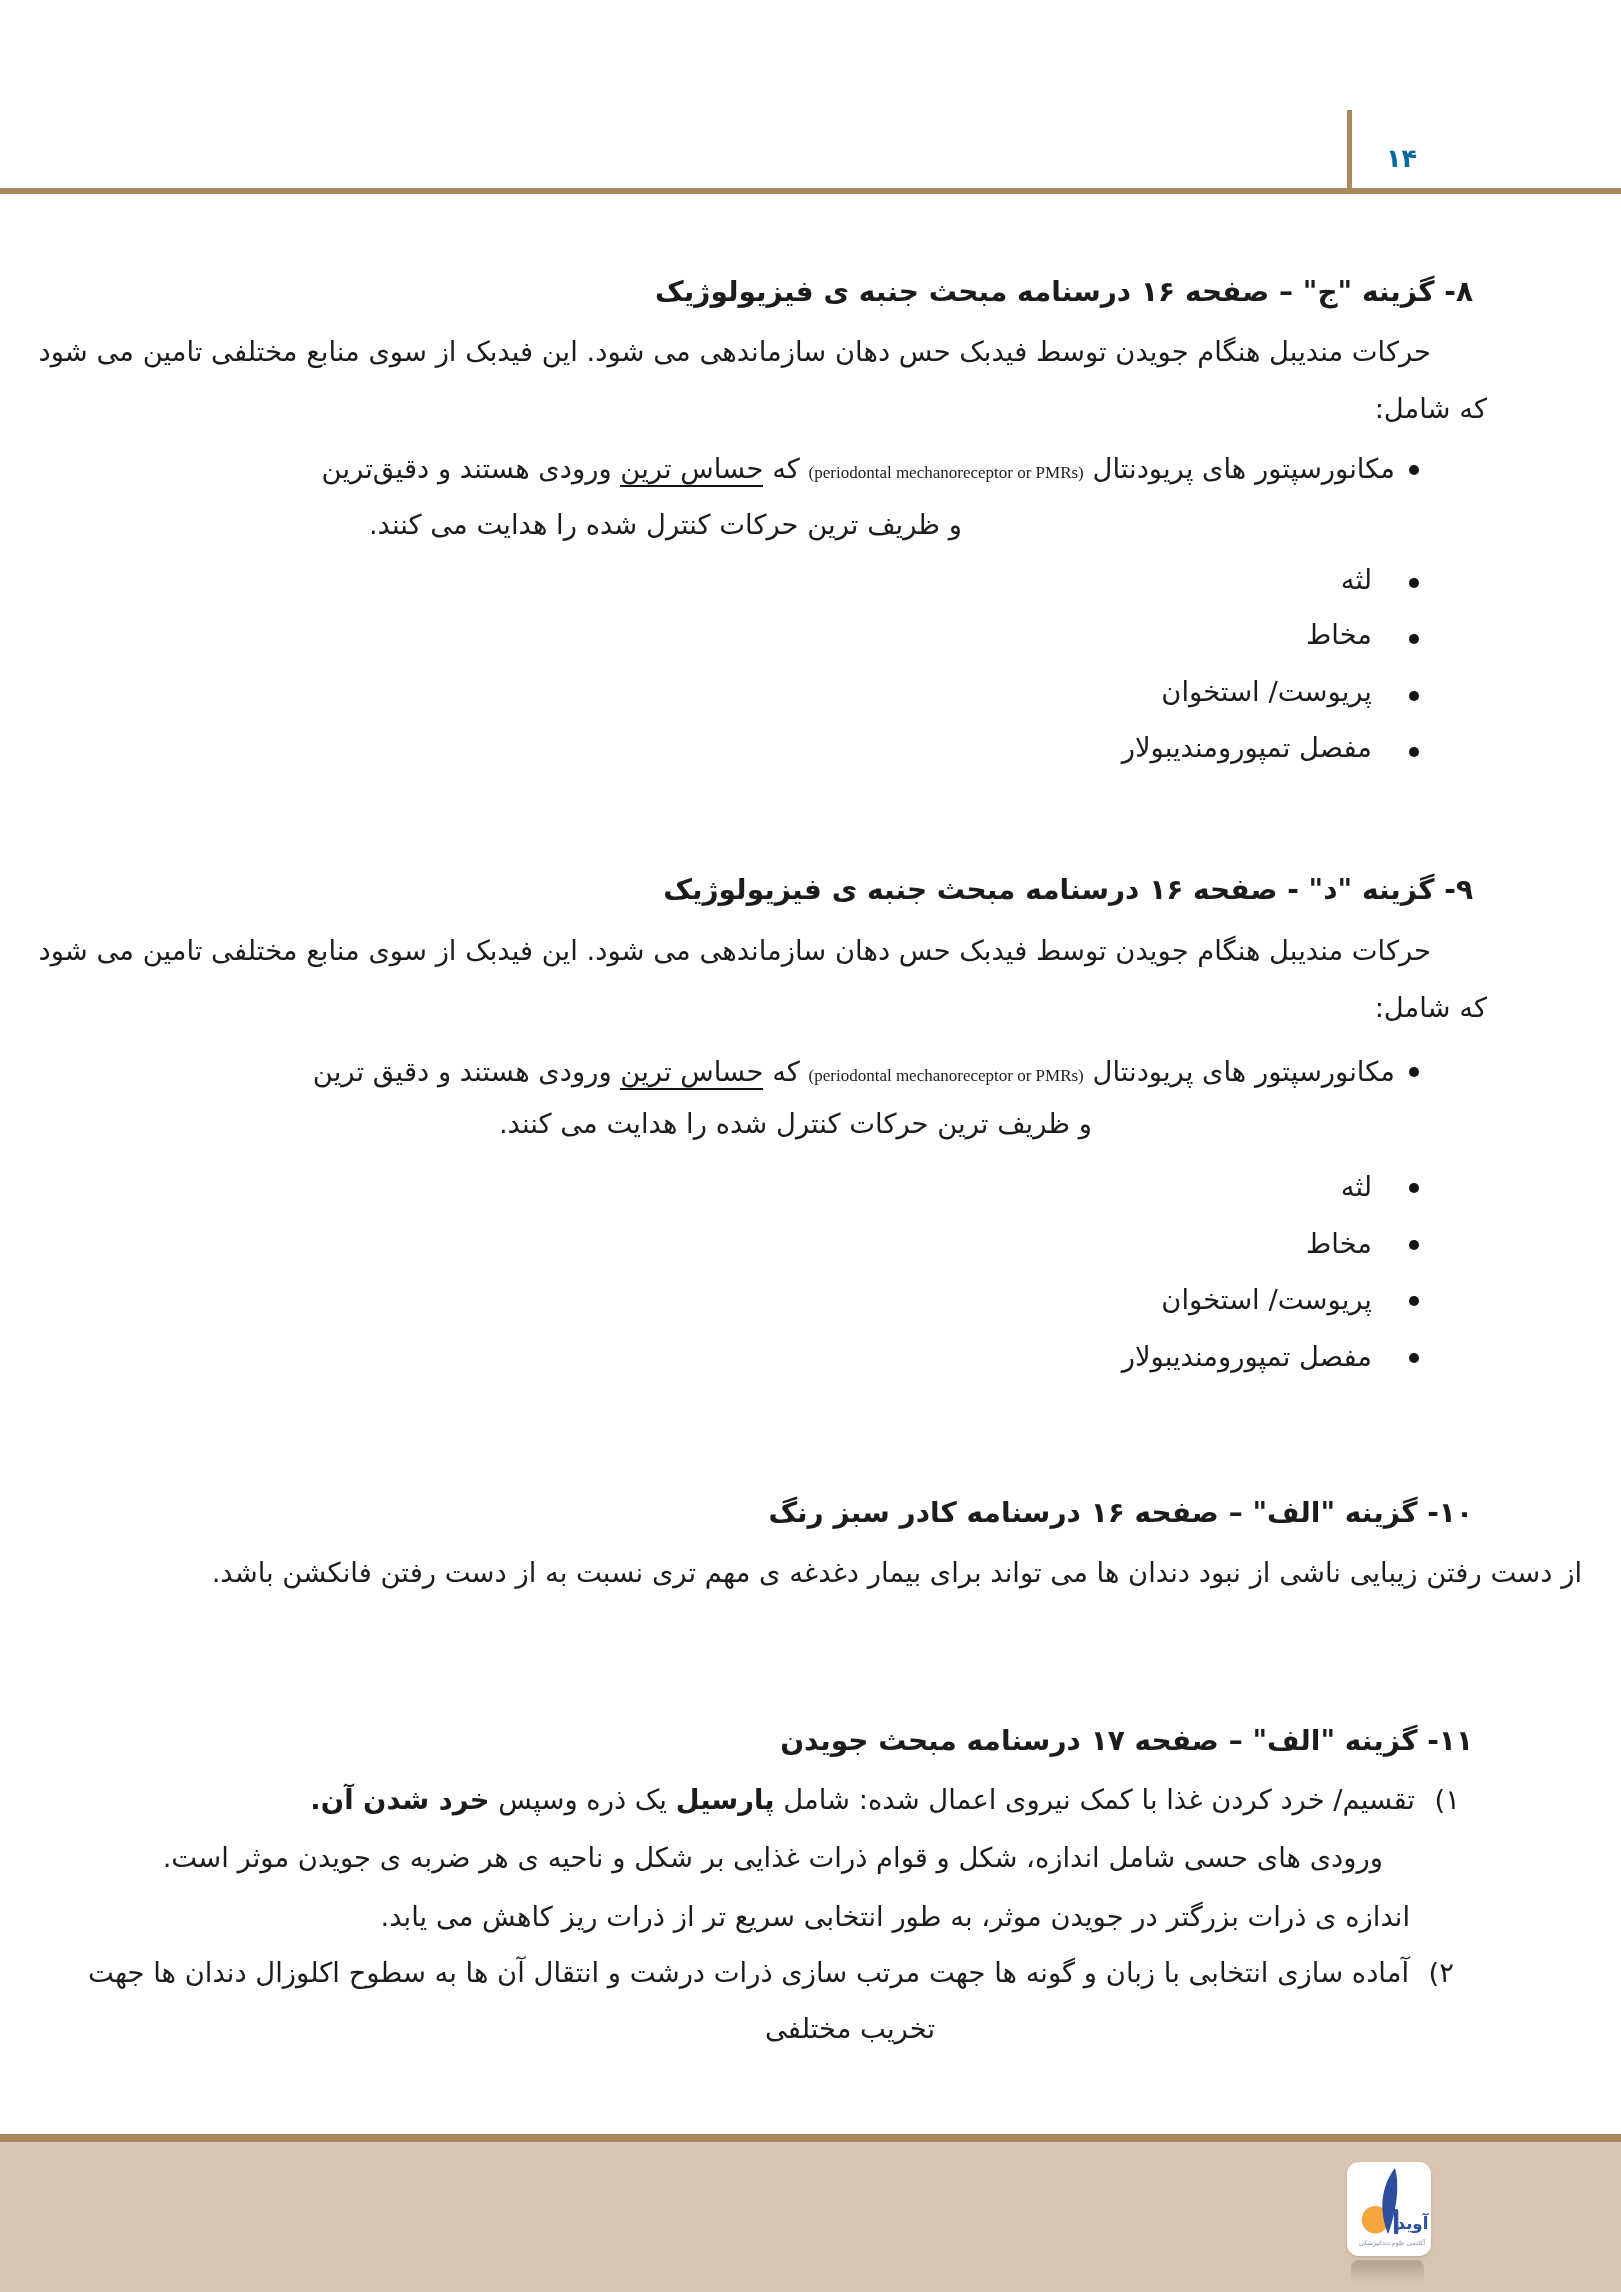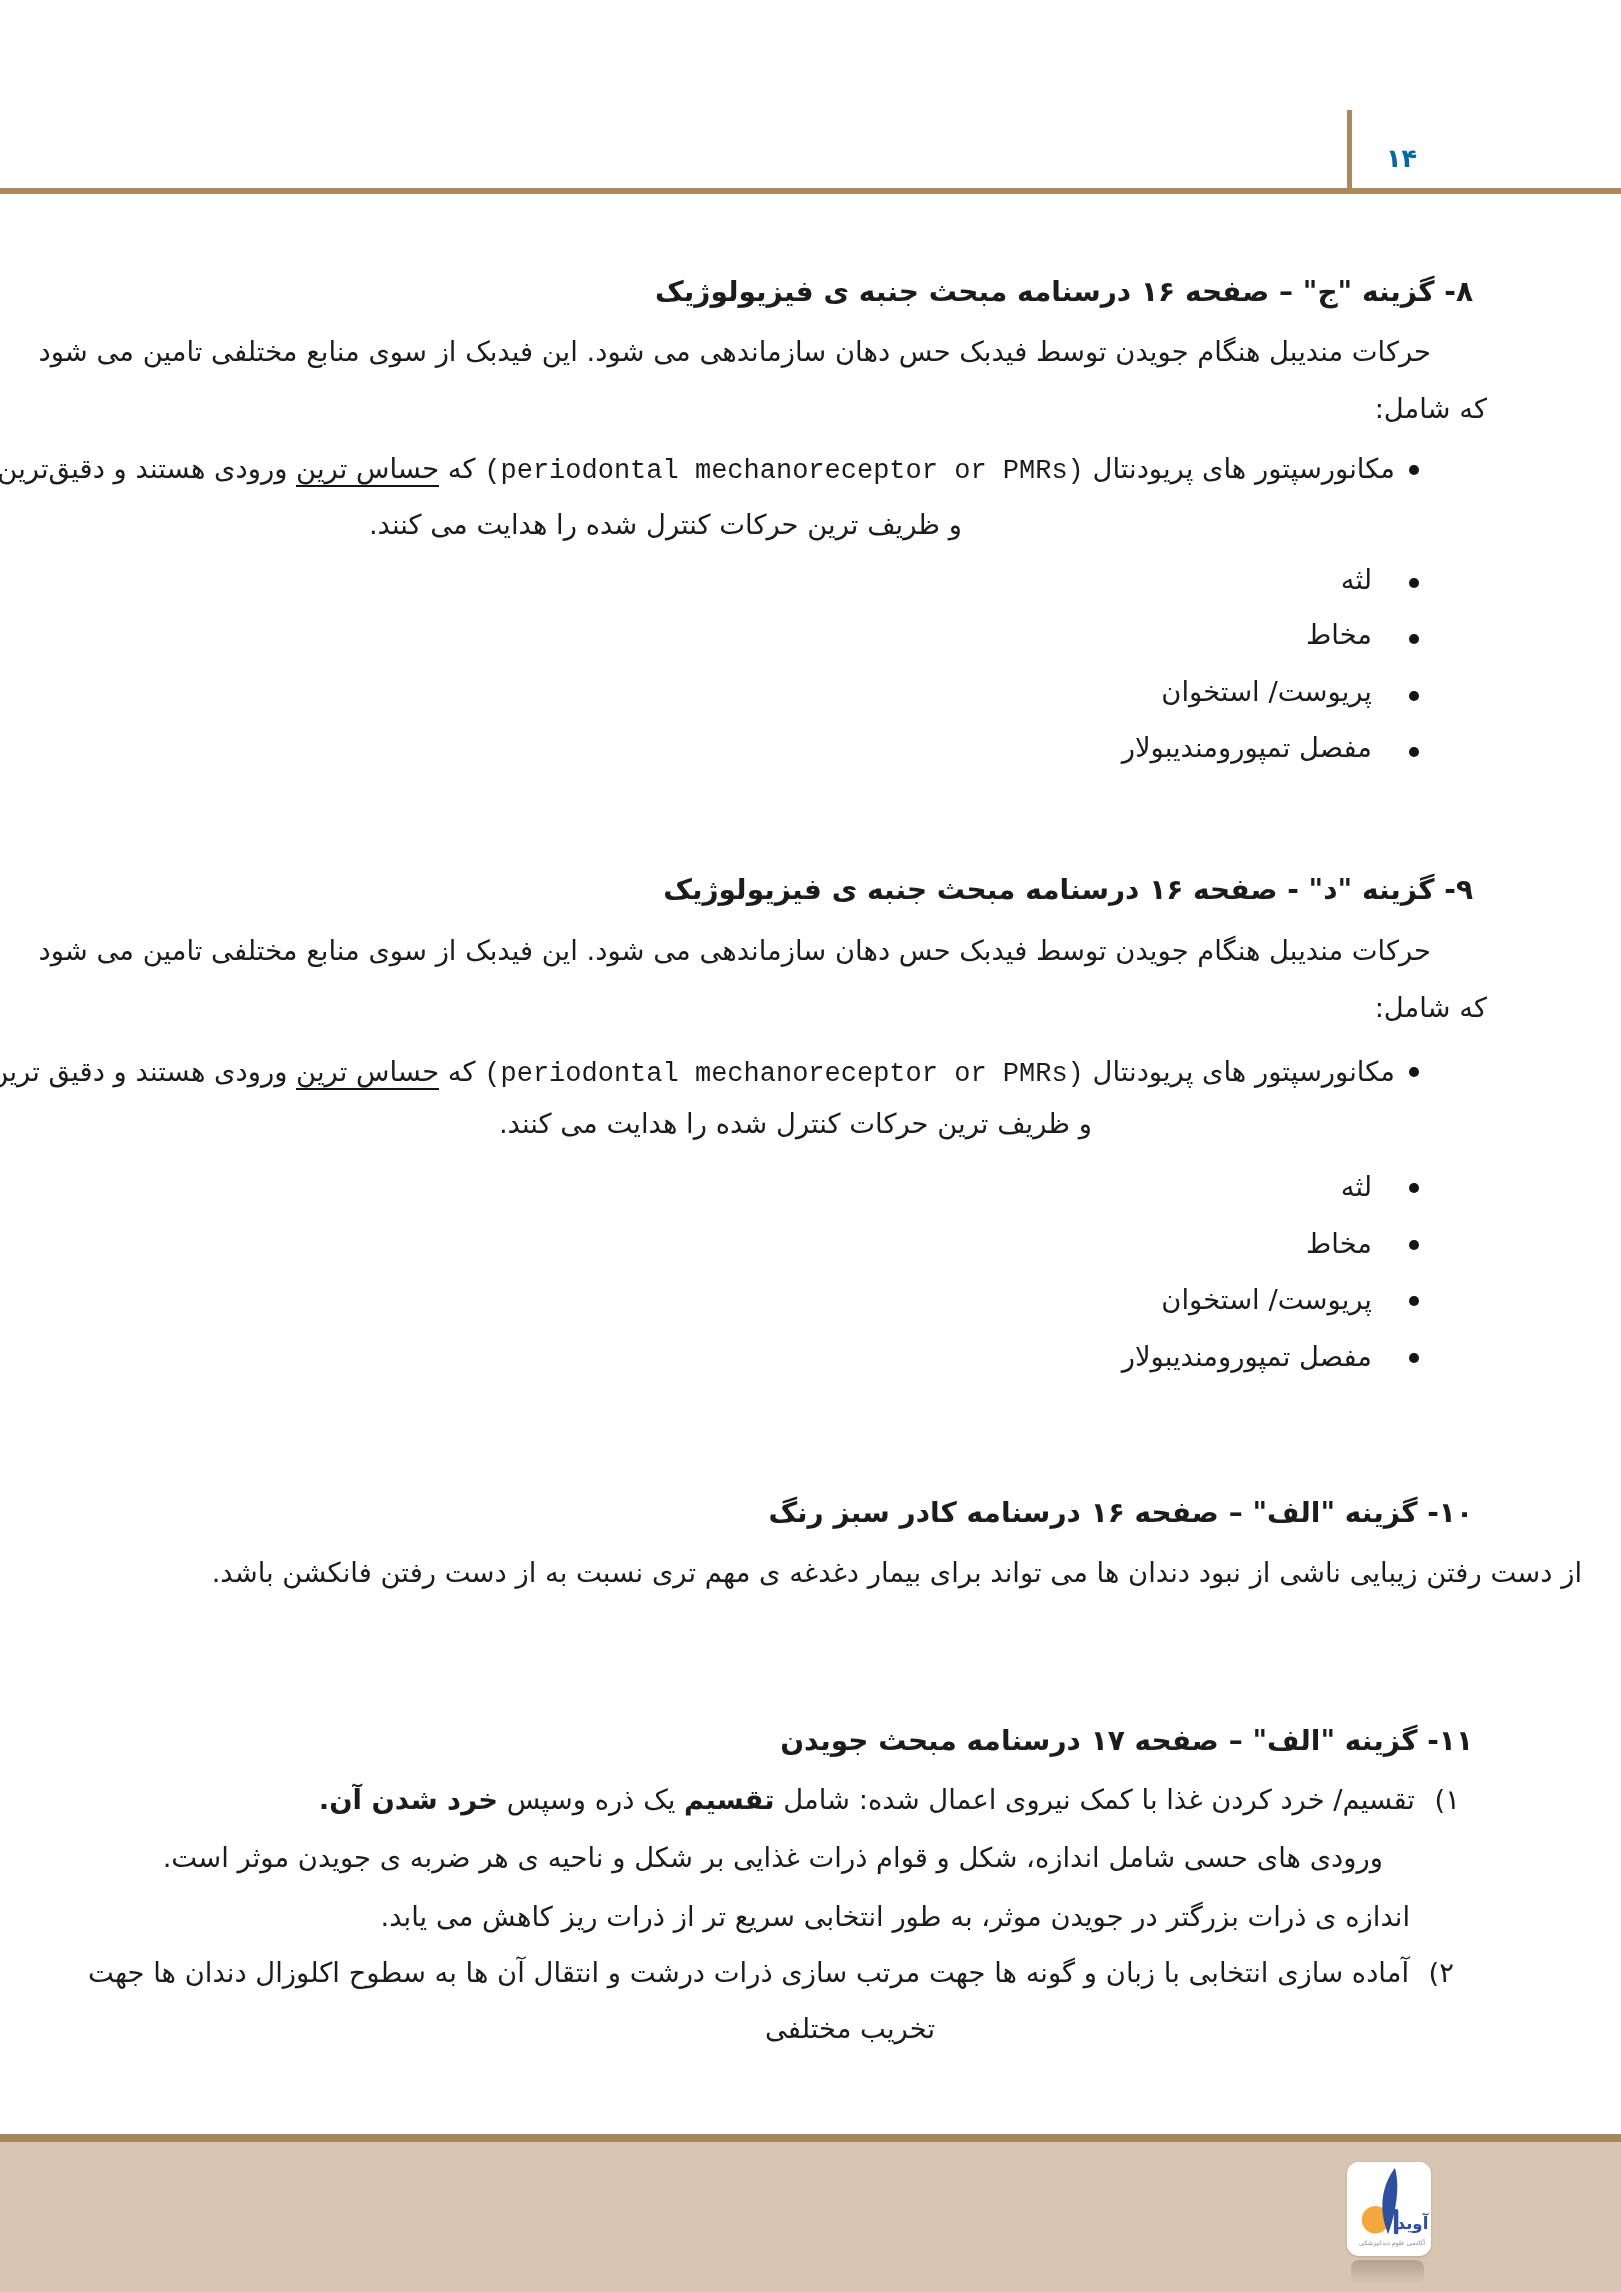--- a/index.html
+++ b/index.html
@@ -18,22 +18,22 @@
     white-space:nowrap;
     font-size:27.4px;
     line-height:35px;
     color:#1c1c1c;
   }
   .heading {
     font-weight:bold;
     font-size:28px;
   }
   .en {
-    font-family:Liberation Mono, monospace;
-    font-size:27px;
+    font-family:Liberation Serif, serif;
+    font-size:17px;
     direction:ltr;
     unicode-bidi:embed;
   }
   .u { border-bottom:2px solid #141414; padding-bottom:1px; }
   .b { font-weight:bold;margin-top:38px; }
   .num { padding-left:19.6px; }
   .bullet-dot {
     position:absolute;
     width:9.8px; height:9.8px;
     background:#151515;
@@ -107,21 +107,21 @@
   <div class="line" style="top:1226px; right:249px;">مخاط</div>
   <div class="bullet-dot" style="top:1296px; right:202px;"></div>
   <div class="line" style="top:1282px; right:249px;">پریوست/ استخوان</div>
   <div class="bullet-dot" style="top:1353px; right:202px;"></div>
   <div class="line" style="top:1339px; right:249px;">مفصل تمپورومندیبولار</div>
 
   <div class="line heading" style="top:1495px; right:148px;">۱۰- گزینه "الف" – صفحه ۱۶ درسنامه کادر سبز رنگ</div>
   <div class="line" style="top:1555px; right:39px;">از دست رفتن زیبایی ناشی از نبود دندان ها می تواند برای بیمار دغدغه ی مهم تری نسبت به از دست رفتن فانکشن باشد.</div>
 
   <div class="line heading" style="top:1723px; right:148px;">۱۱- گزینه "الف" – صفحه ۱۷ درسنامه مبحث جویدن</div>
-  <div class="line" style="top:1782px; right:161px;"><span class="num">۱)</span><span>تقسیم/ خرد کردن غذا با کمک نیروی اعمال شده: شامل </span><span class="b">تقسیم</span><span> یک ذره وسپس </span><span class="b">خرد شدن آن.</span></div>
+  <div class="line" style="top:1782px; right:161px;"><span class="num">۱)</span><span>تقسیم/ خرد کردن غذا با کمک نیروی اعمال شده: شامل </span><span class="b">پارسیل</span><span> یک ذره وسپس </span><span class="b">خرد شدن آن.</span></div>
   <div class="line" style="top:1840px; right:238px;">ورودی های حسی شامل اندازه، شکل و قوام ذرات غذایی بر شکل و ناحیه ی هر ضربه ی جویدن موثر است.</div>
   <div class="line" style="top:1899px; right:211px;">اندازه ی ذرات بزرگتر در جویدن موثر، به طور انتخابی سریع تر از ذرات ریز کاهش می یابد.</div>
   <div class="line" style="top:1955px; right:167px;"><span class="num">۲)</span><span>آماده سازی انتخابی با زبان و گونه ها جهت مرتب سازی ذرات درشت و انتقال آن ها به سطوح اکلوزال دندان ها جهت</span></div>
   <div class="line" style="top:2011px; right:686px;">تخریب مختلفی</div>
 
   <div class="footer-rule"></div>
   <div class="footer-band"></div>
   <div class="logo-card">
     <svg width="80" height="94" viewBox="0 0 82 96">
       <circle cx="25" cy="59" r="14" fill="#f3a73d"></circle>

